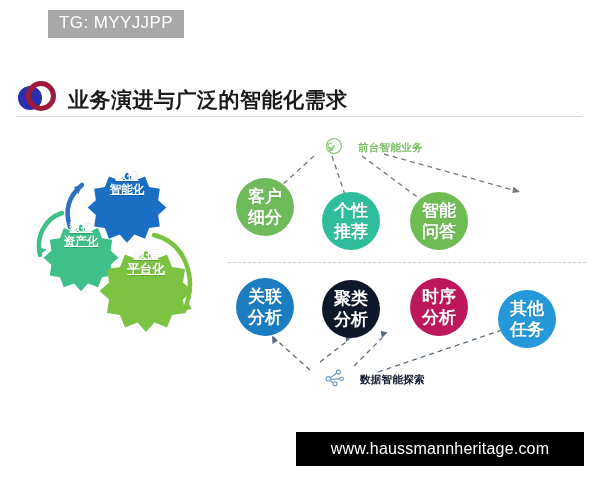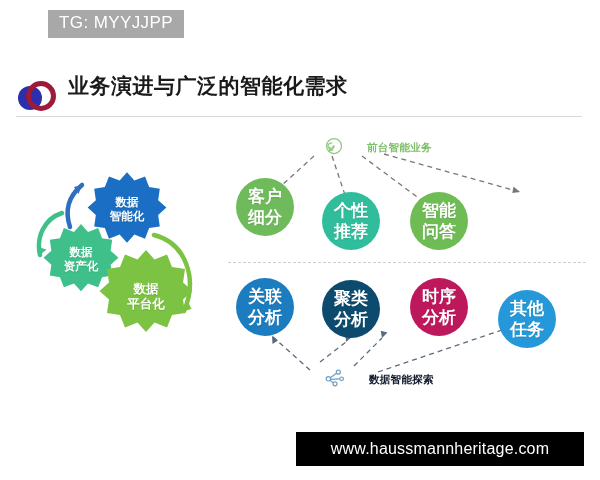--- a/index.html
+++ b/index.html
@@ -41,21 +41,21 @@
   .logo {
     position: absolute;
     left: 16px;
     top: 6px;
     width: 42px;
     height: 38px;
   }
   .page-title {
     position: absolute;
     left: 68px;
-    top: 0;
+    top: 14px;
     font-size: 21px;
     color: #1a1a1a;
     font-weight: 600;
     letter-spacing: 0.5px;
     white-space: nowrap;
   }
   .title-rule {
     position: absolute;
     left: 16px;
     top: 44px;
@@ -68,26 +68,26 @@
   .gears {
     position: absolute;
     left: 18px;
     top: 155px;
     width: 200px;
     height: 200px;
   }
   .gear {
     position: absolute;
     display: flex;
-    align-items: center;
     justify-content: center;
     color: #ffffff;
     text-align: center;
     line-height: 1.18;
     font-weight: 700;
+    text-decoration: underline;
   }
   .gear-label {
     position: relative;
     z-index: 3;
     white-space: pre-line;
     text-shadow: 0 1px 1px rgba(0,0,0,0.12);
   }
   .gear svg {
     position: absolute;
     left: 0;
@@ -120,21 +120,21 @@
     top: 0;
     width: 360px;
     height: 275px;
     pointer-events: none;
   }
 
   .caption {
     position: absolute;
     display: flex;
     align-items: center;
-    gap: 23px;
+    gap: 14px;
     white-space: nowrap;
   }
   .caption .cap-text {
     font-size: 10.5px;
     font-weight: 600;
     letter-spacing: 0.3px;
   }
   #caption-top    { left: 96px; top: 6px;   color: #7dbf6a; }
   #caption-bottom { left: 96px; top: 238px; color: #0f172a; }
 
@@ -154,21 +154,21 @@
   }
 
   
   #bub-t0 { left: 8px;   top: 48px; width: 58px; height: 58px; background: #6fba5a; }
   #bub-t1 { left: 94px;  top: 62px; width: 58px; height: 58px; background: #2fbd9c; }
   #bub-t2 { left: 182px; top: 62px; width: 58px; height: 58px; background: #6fbc55; }
   #bub-t3 { left: 270px; top: 46px; width: 58px; height: 58px; background: #2cbd93; }
 
   
   #bub-b0 { left: 8px;   top: 148px; width: 58px; height: 58px; background: #1b7cc0; }
-  #bub-b1 { left: 94px;  top: 150px; width: 58px; height: 58px; background: #0c4a6e; text-align: right; }
+  #bub-b1 { left: 94px;  top: 150px; width: 58px; height: 58px; background: #0f172a; text-align: right; }
   #bub-b2 { left: 182px; top: 148px; width: 58px; height: 58px; background: #be185d; }
   #bub-b3 { left: 270px; top: 160px; width: 58px; height: 58px; background: #2498d8; }
 
   
   .watermark {
     position: absolute;
     left: 296px;
     top: 432px;
     width: 288px;
     height: 34px;

